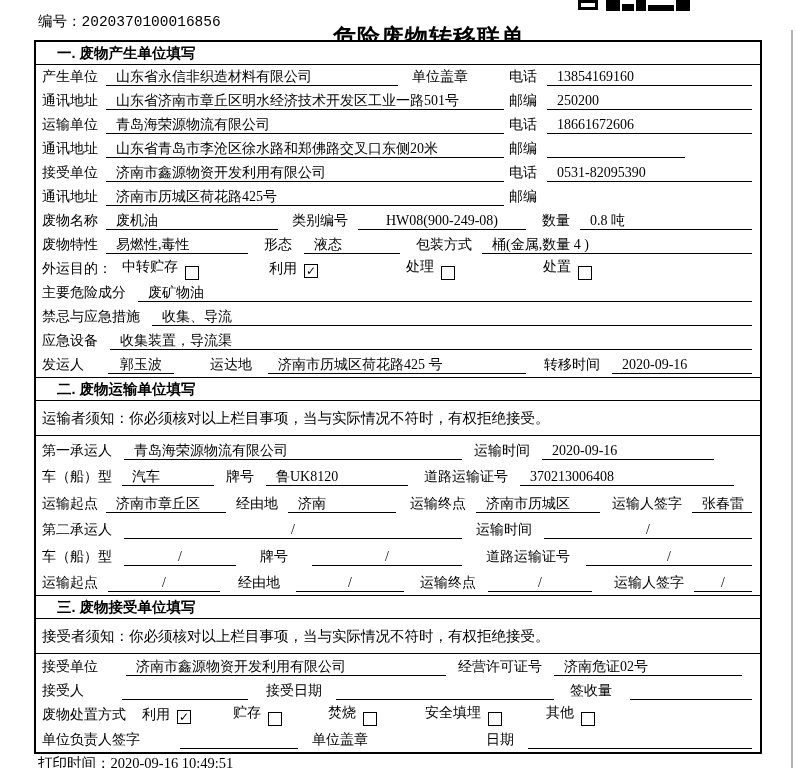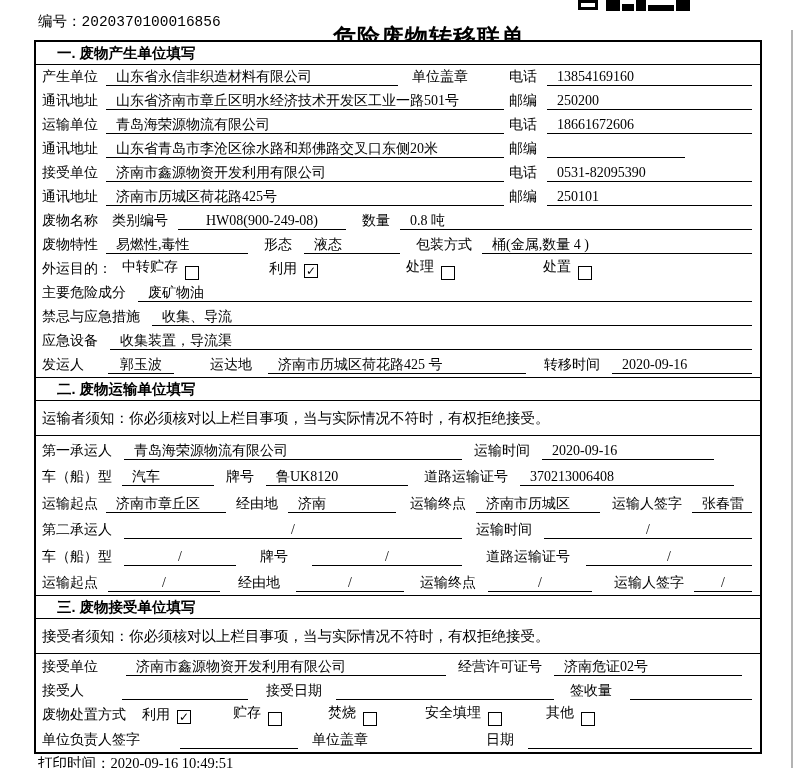--- a/index.html
+++ b/index.html
@@ -128,26 +128,26 @@
         <span class="lbl">电话</span>
         <span class="ul flexu">0531-82095390</span>
       </span>
   </div>
 
   <div class="row r24">
     <span class="lbl">通讯地址</span>
     <span class="ul" style="width:398px;margin-left:8px">济南市历城区荷花路425号</span>
     <span class="rcol">
         <span class="lbl">邮编</span>
-        <span class="ul flexu">250101</span>
       </span>
   </div>
 
   <div class="row r24">
     <span class="lbl">废物名称</span>
+    <span class="ul" style="width:172px;margin-left:8px">废机油</span>
     <span class="lbl" style="margin-left:14px">类别编号</span>
     <span class="ul ctr" style="width:168px;margin-left:10px">HW08(900-249-08)</span>
     <span class="lbl" style="margin-left:16px">数量</span>
     <span class="ul flexu" style="margin-left:10px">0.8 吨</span>
   </div>
 
   <div class="row r24">
     <span class="lbl">废物特性</span>
     <span class="ul" style="width:142px;margin-left:8px">易燃性,毒性</span>
     <span class="lbl" style="margin-left:16px">形态</span>

